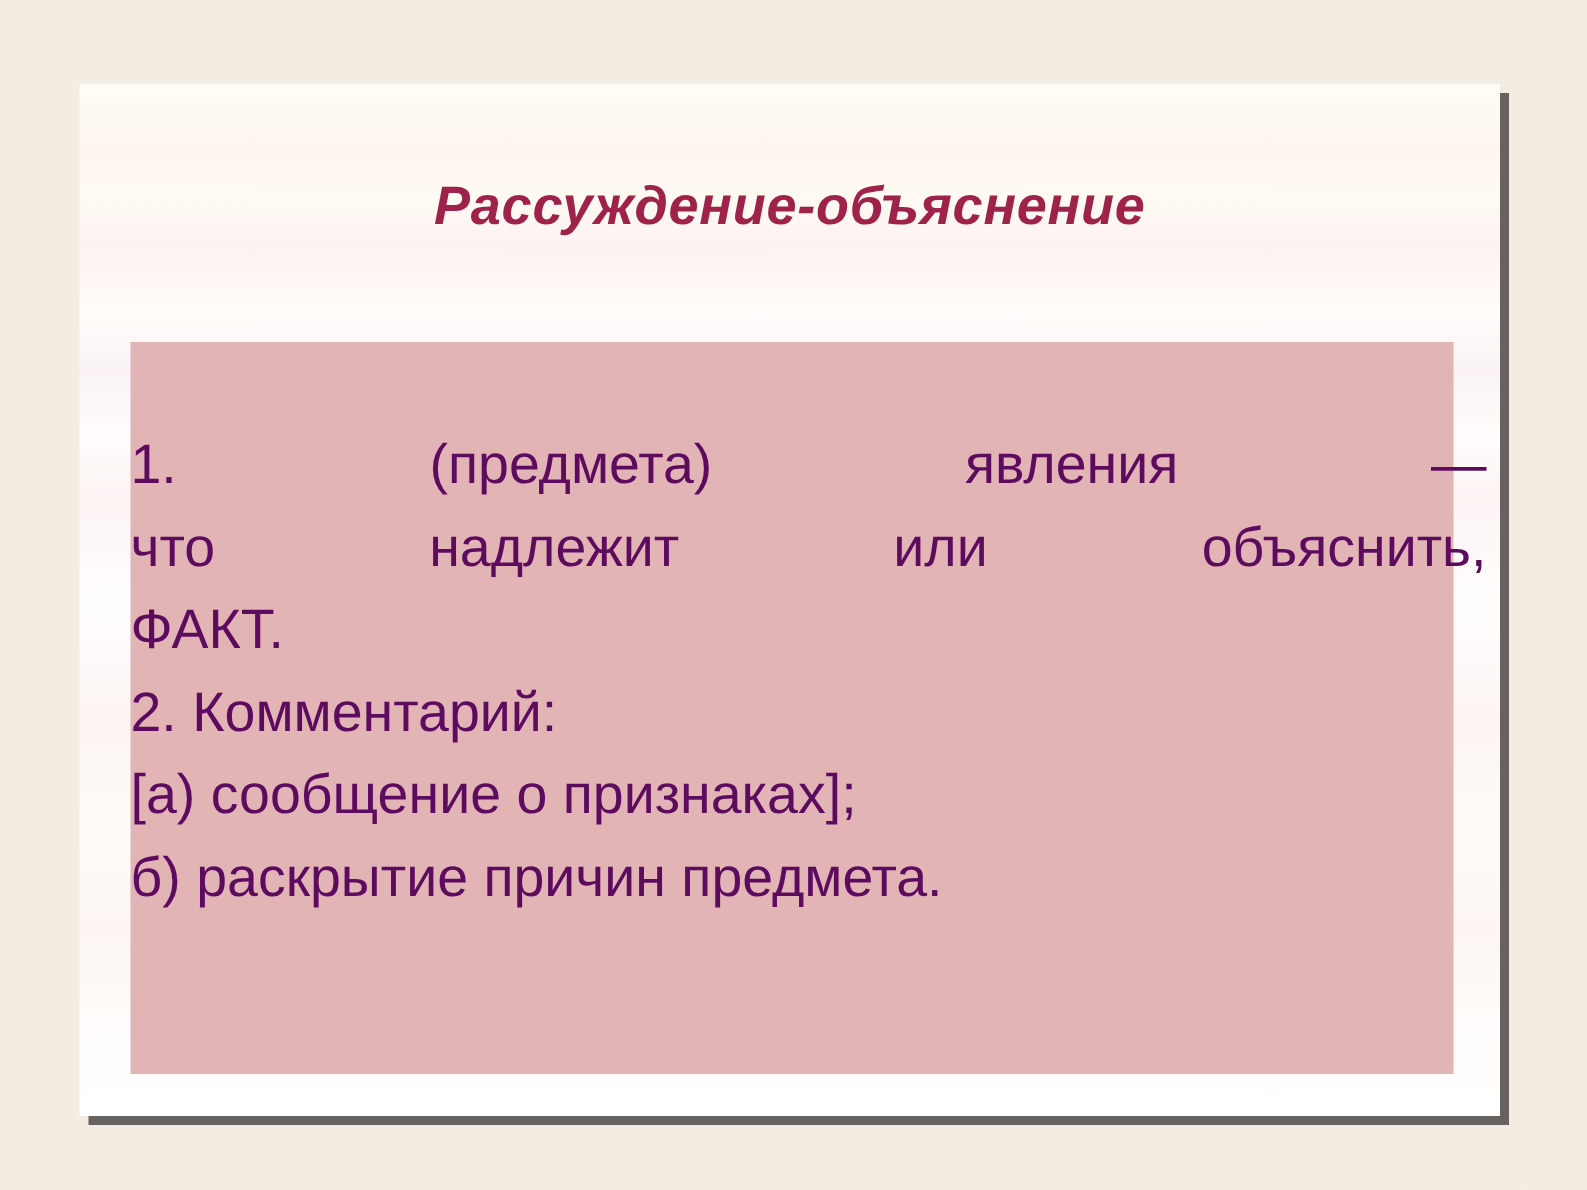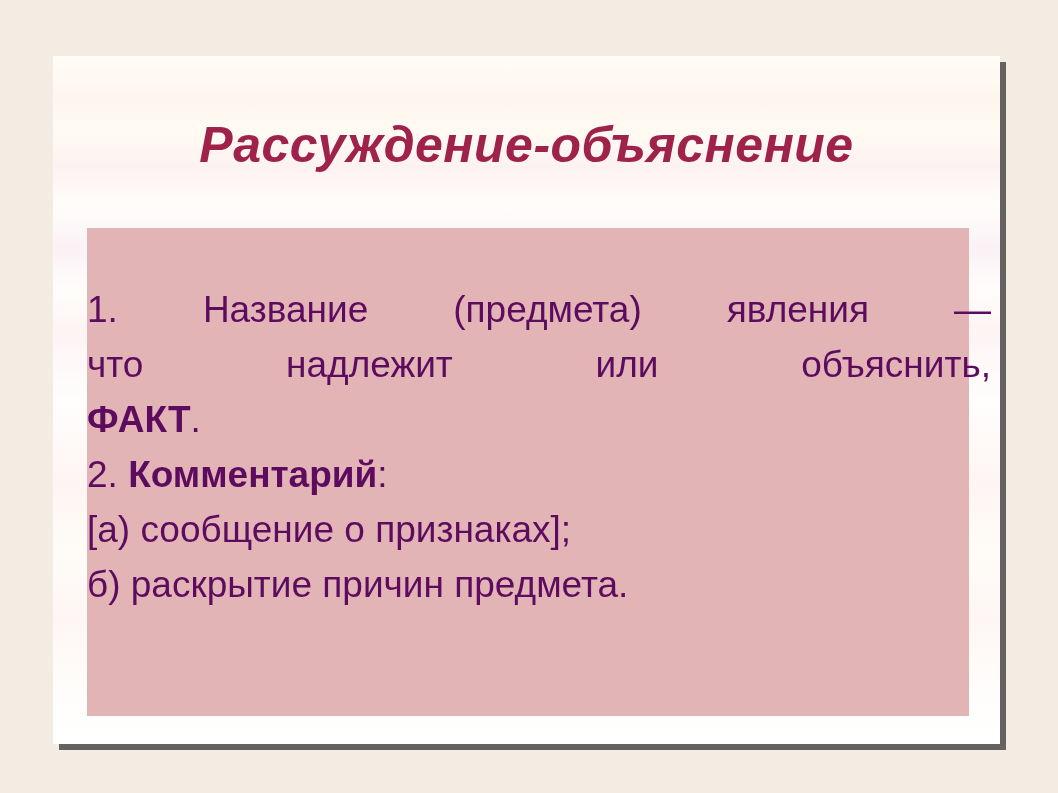--- a/index.html
+++ b/index.html
@@ -115,21 +115,21 @@
     box-shadow: 6px 6px 0 rgba(40,40,40,0.70);
   }
 
   
   #title {
     position: absolute;
     left: 0;
     top: 60px;
     width: 947px;
     text-align: center;
-    font-size: 50px;
+    font-size: 36px;
     font-weight: bold;
     font-style: italic;
     color: #9e2249;
     letter-spacing: 0.5px;
     white-space: nowrap;
   }
 
   
   #body-box {
     position: absolute;
@@ -156,41 +156,40 @@
     white-space: nowrap;
   }
 
   #body-text .justified {
     display: flex;
     justify-content: space-between;
     white-space: nowrap;
   }
 
   #body-text b {
-    font-weight: bold;
+    font-weight: normal;
   }
 </style>
 </head>
 <body>
 
 <div id="slide">
 
   <div id="bg-stripes"></div>
 
   <div id="panel">
 
     <div id="title">Рассуждение-объяснение</div>
 
     <div id="body-box"></div>
 
     <div id="body-text">
 
       <div class="justified">
         <span>1.</span>
-        <span>Название</span>
         <span>(предмета)</span>
         <span>явления</span>
         <span>—</span>
       </div>
 
       <div class="justified">
         <span>что</span>
         <span>надлежит</span>
         <span>или</span>
         <span>объяснить,</span>

